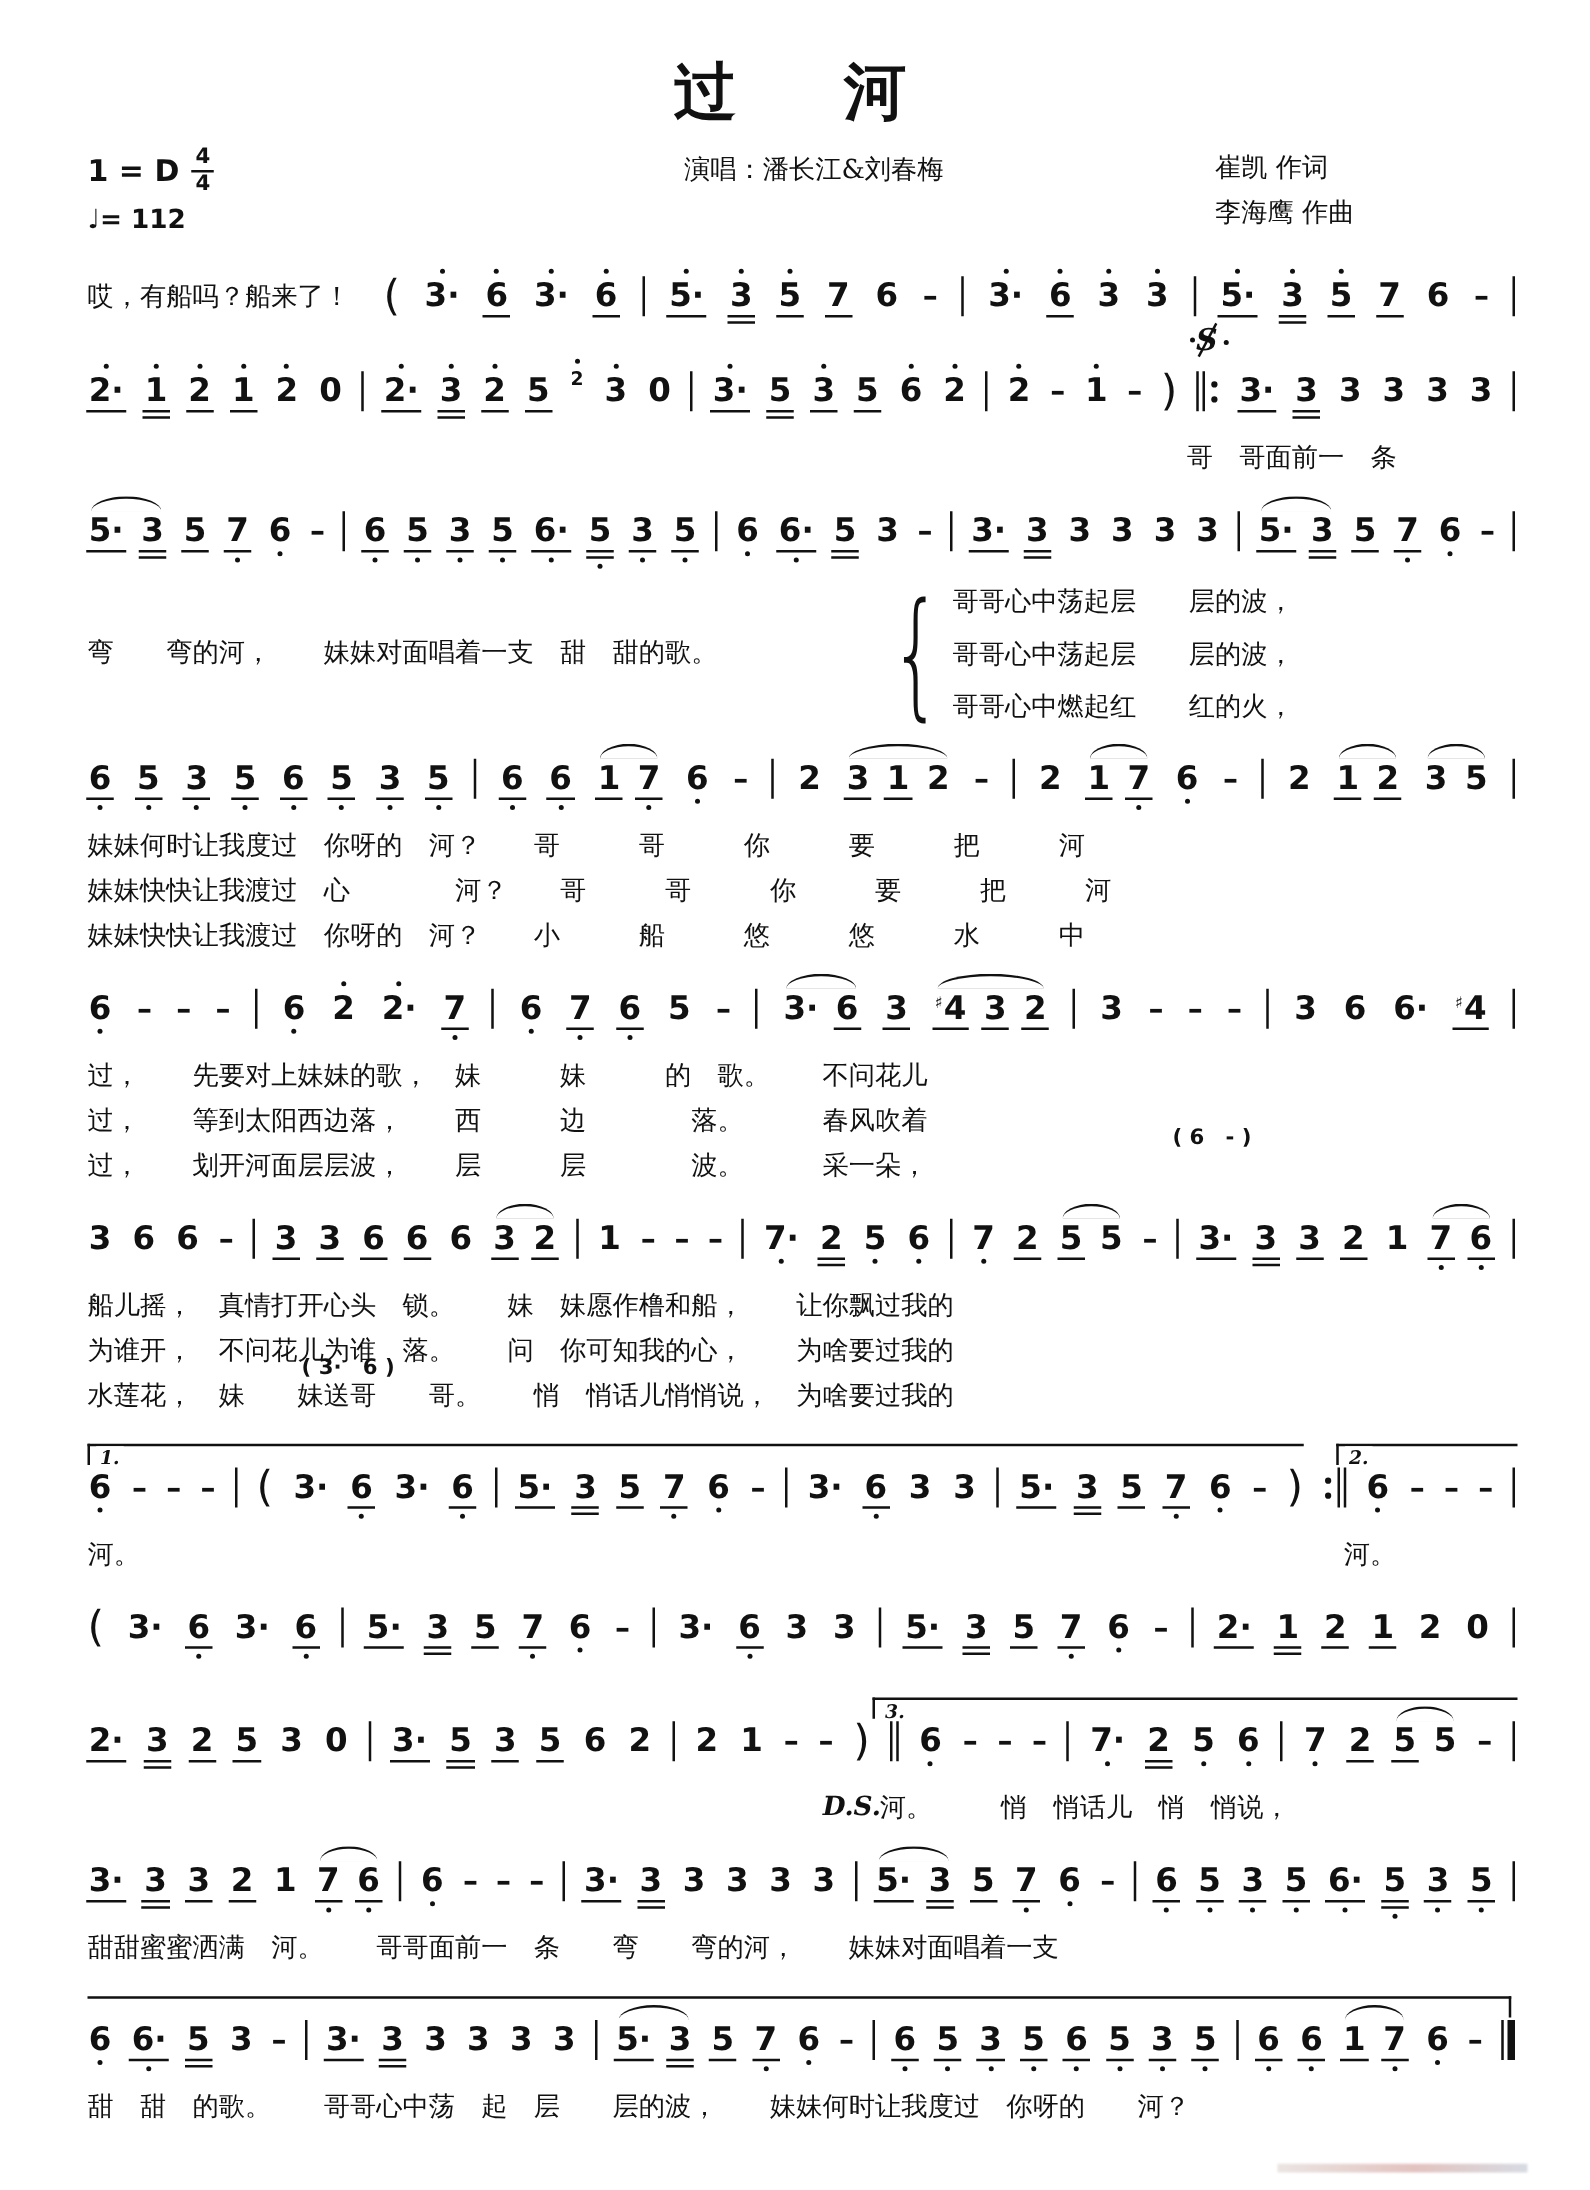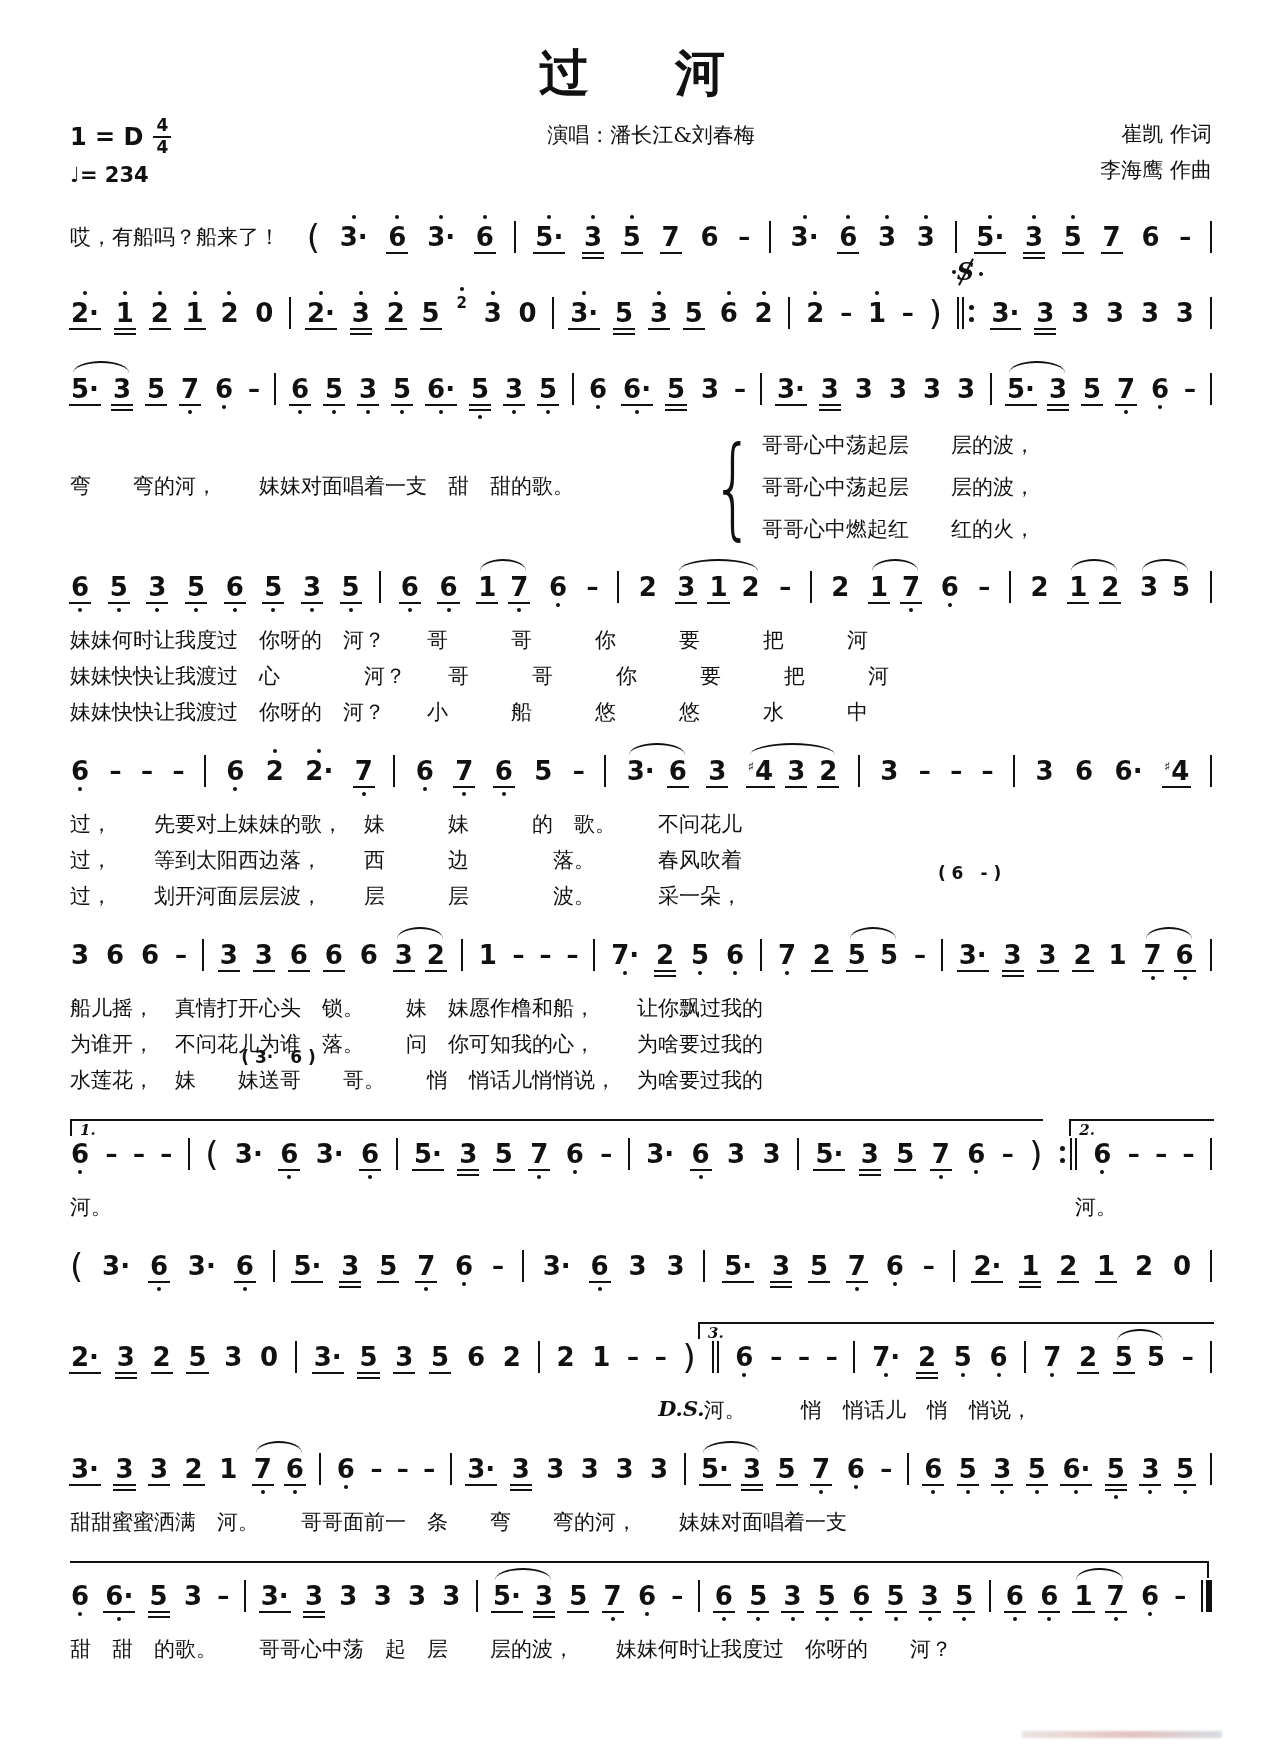--- a/index.html
+++ b/index.html
@@ -10,21 +10,21 @@
          letter-spacing:18px;margin:14px 0 10px;}
   .meta{display:flex;align-items:flex-start;margin:4px 0 14px;}
   .meta-left{width:260px;}
   .keyrow{display:flex;align-items:center;font:bold 24px "DejaVu Sans","Liberation Sans",sans-serif;}
   .frac{display:inline-flex;flex-direction:column;align-items:center;margin-left:10px;
         font:bold 17px "DejaVu Sans",sans-serif;line-height:1.05;}
   .frac .bot{border-top:2px solid #111;padding:1px 3px 0;}
   .frac .top{padding:0 3px 1px;}
   .temporow{font:bold 21px "DejaVu Sans","Liberation Sans",sans-serif;margin-top:6px;}
   .meta-center{flex:1;text-align:center;font:21px "DejaVu Serif","Liberation Serif",serif;padding-top:4px;}
-  .meta-right{width:240px;text-align:right;font:21px "DejaVu Serif","Liberation Serif",serif;line-height:1.7;}
+  .meta-right{width:240px;text-align:left;font:21px "DejaVu Serif","Liberation Serif",serif;line-height:1.7;}
   
   .system{position:relative;margin-bottom:2px;}
   .notes-row{display:flex;justify-content:space-between;align-items:center;
              height:40px;padding:15px 0 19px;}
   .pre-lyric{font:21px "DejaVu Serif","Liberation Serif",serif;white-space:nowrap;margin-right:8px;}
   
   .note{position:relative;display:inline-block;font:bold 26px "DejaVu Sans","Liberation Sans",sans-serif;
         line-height:1;padding:0 1px;white-space:nowrap;}
   .note .sharp{font-size:13px;position:relative;top:-9px;margin-right:1px;}
   .note i{display:block;position:absolute;}
@@ -77,21 +77,21 @@
   <div class="meta">
     <div class="meta-left">
       <div class="keyrow">
         <span>1 = D</span>
         <span class="frac">
           <span class="top">4</span>
           <span class="bot">4</span>
         </span>
       </div>
       <div class="temporow">
-        <span>♩</span><span>= 234</span>
+        <span>♩</span><span>= 112</span>
       </div>
     </div>
     <div class="meta-center">演唱：潘长江&amp;刘春梅</div>
     <div class="meta-right">
       <div>崔凯  作词</div>
       <div>李海鹰  作曲</div>
     </div>
   </div>
 
   <div id="score">
@@ -163,20 +163,23 @@
               <i></i>
             </span>
           </span>
           <span class="note">3·<i class="ul" style="bottom: -4px;"></i></span>
           <span class="note">3<i class="ul" style="bottom: -4px;"></i><i class="ul" style="bottom: -9px;"></i></span>
           <span class="note">3</span>
           <span class="note">3</span>
           <span class="note">3</span>
           <span class="note">3</span>
           <span class="bar"></span>
+        </div>
+        <div class="lyric-row">
+          <span class="seg" style="left: 77%;">哥　哥面前一　条</span>
         </div>
       </div>
       <div class="system">
         <div class="notes-row">
           <span class="arcg">
             <span class="note">5·<i class="ul" style="bottom: -4px;"></i></span>
             <span class="note">3<i class="ul" style="bottom: -4px;"></i><i class="ul" style="bottom: -9px;"></i></span>
           </span>
           <span class="note">5<i class="ul" style="bottom: -4px;"></i></span>
           <span class="note">7<i class="ul" style="bottom: -4px;"></i><i class="bd" style="bottom: -12px;"></i></span>

